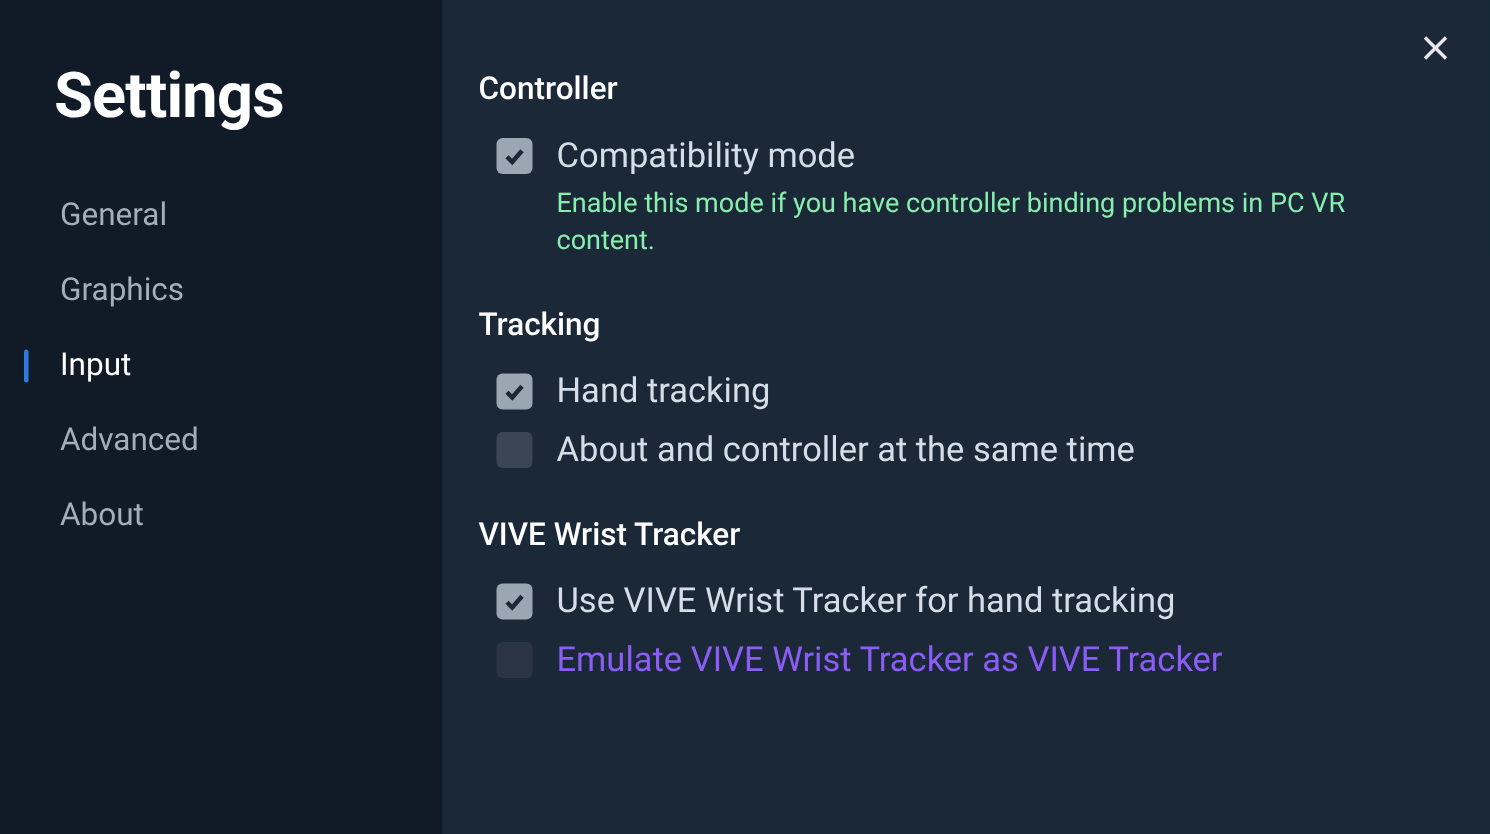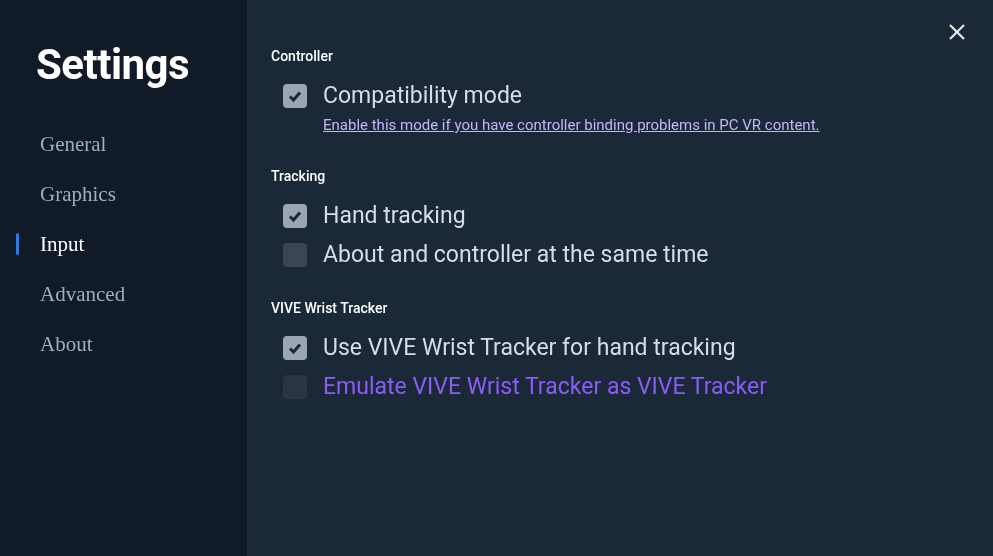--- a/index.html
+++ b/index.html
@@ -7,42 +7,41 @@
       width: 993px;
       height: 556px;
       display: flex;
       font-family: -apple-system, BlinkMacSystemFont, "Segoe UI", Roboto, sans-serif;
       background: #1b2838;
       color: #fff;
       overflow: hidden;
       position: relative;
     }
     .sidebar {
-      width: 247px;
+      width: 295px;
       background: #111a27;
       padding: 40px 0 0 0;
       flex-shrink: 0;
     }
     .sidebar-title {
       font-size: 42px;
       font-weight: 700;
       color: #fff;
       padding: 0 0 30px 36px;
       letter-spacing: -0.5px;
     }
     .sidebar-item {
       display: flex;
       align-items: center;
       height: 50px;
       padding-left: 40px;
       font-size: 21px;
       color: #a4aeba;
       cursor: pointer;
       position: relative;
-      font-family: Liberation Serif, serif;
     }
     .sidebar-item.active {
       color: #fff;
     }
     .sidebar-item.active::before {
       content: "";
       position: absolute;
       left: 16px;
       top: 14px;
       bottom: 14px;
@@ -64,39 +63,38 @@
       cursor: pointer;
       display: flex;
       align-items: center;
       justify-content: center;
     }
     .close-btn svg {
       stroke: #e8e8e8;
       stroke-width: 2.2;
     }
     .section-title {
-      font-size: 14px;
+      font-size: 21px;
       font-weight: 500;
       color: #fff;
       margin-bottom: 12px;
     }
     .section {
       margin-bottom: 26px;
     }
     .setting-row {
       display: flex;
       align-items: center;
       padding: 6px 0 6px 12px;
     }
     .setting-desc {
       padding: 0 0 6px 52px;
-      font-size: 15px;
-      color: #c4b5fd;
+      font-size: 18px;
+      color: #86efac;
       line-height: 1.4;
-      text-decoration: underline;
     }
     .setting-row.disabled .setting-label {
       color: #8b5cf6;
     }
     .checkbox {
       width: 24px;
       height: 24px;
       border-radius: 4px;
       background: #3a4656;
       margin-right: 16px;

